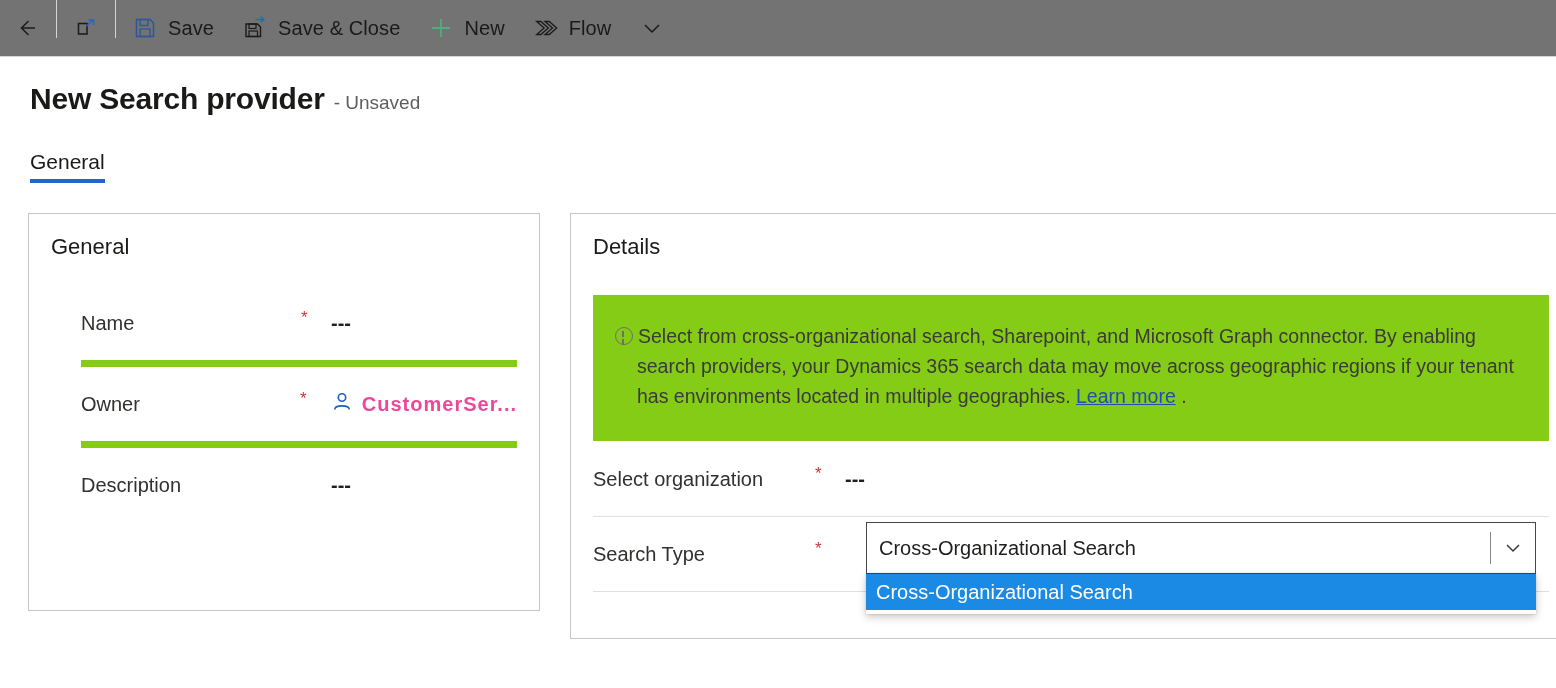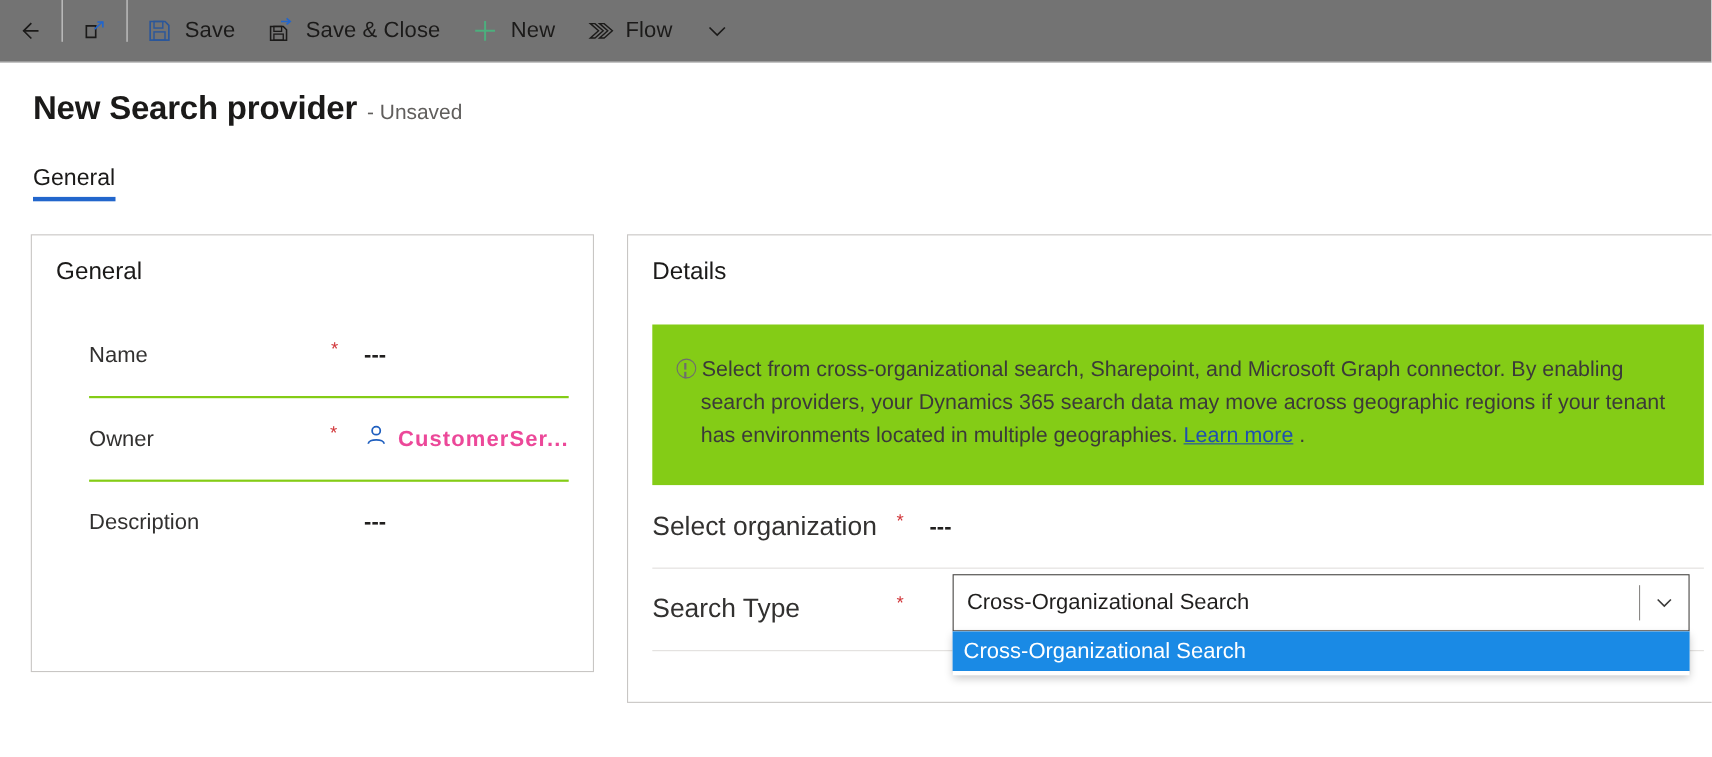--- a/index.html
+++ b/index.html
@@ -115,21 +115,21 @@
   .card-right .card-title { padding-left: 22px; }
 
   
   .form-left { position: absolute; left: 52px; top: 72px; width: 436px; }
   .frow {
     display: flex;
     align-items: center;
     height: 74px;
     position: relative;
   }
-  .frow + .frow { border-top: 2px solid #84cc16; }
+  .frow + .frow { border-top: 7px solid #84cc16; }
   .flabel {
     font-size: 20px;
     color: #323130;
     width: 220px;
   }
   .freq {
     color: #d13438;
     font-size: 17px;
     width: 30px;
     align-self: flex-start;
@@ -196,21 +196,21 @@
   
   .form-right { position: absolute; left: 22px; top: 228px; width: 956px; }
   .rrow {
     display: flex;
     align-items: center;
     height: 74px;
     position: relative;
   }
   .rrow + .rrow { border-top: 1px solid #e1dfdd; }
   .rlabel {
-    font-size: 24px;
+    font-size: 20px;
     color: #323130;
     width: 222px;
   }
   .rreq {
     color: #d13438;
     font-size: 17px;
     width: 30px;
     align-self: flex-start;
     margin-top: 22px;
   }

